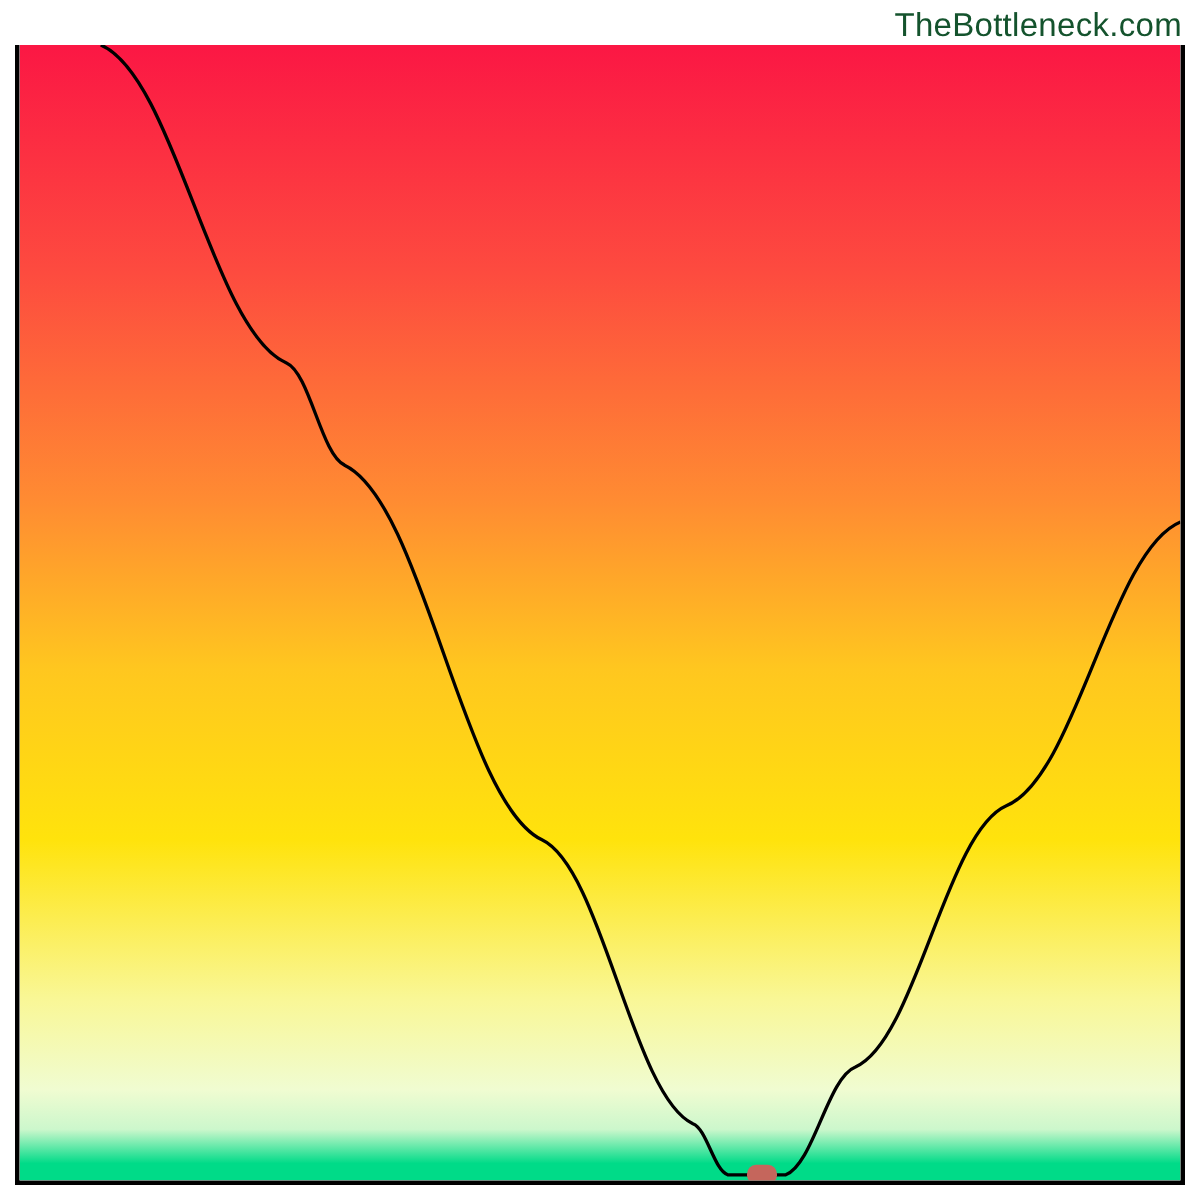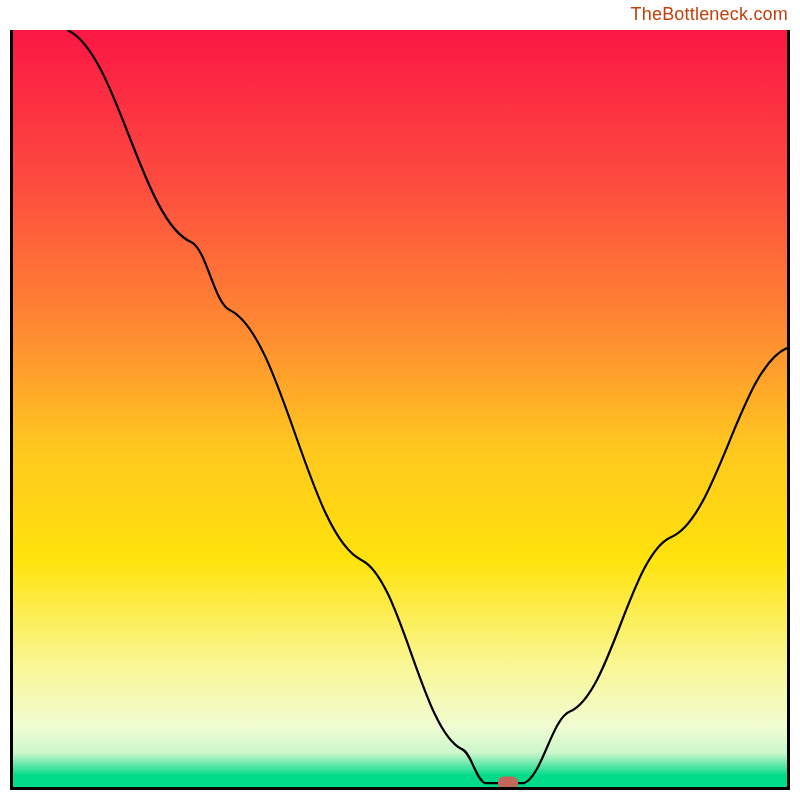--- a/index.html
+++ b/index.html
@@ -12,22 +12,22 @@
   }
   .wrap {
     position: relative;
     width: 800px;
     height: 800px;
   }
   .attribution {
     position: absolute;
     top: 4px;
     right: 12px;
-    font-size: 18px;
-    color: #c2410c;
+    font-size: 22px;
+    color: #14532d;
     font-weight: 400;
     letter-spacing: 0.2px;
     z-index: 10;
   }
   .plot-frame {
     position: absolute;
     left: 10px;
     top: 30px;
     width: 780px;
     height: 760px;

